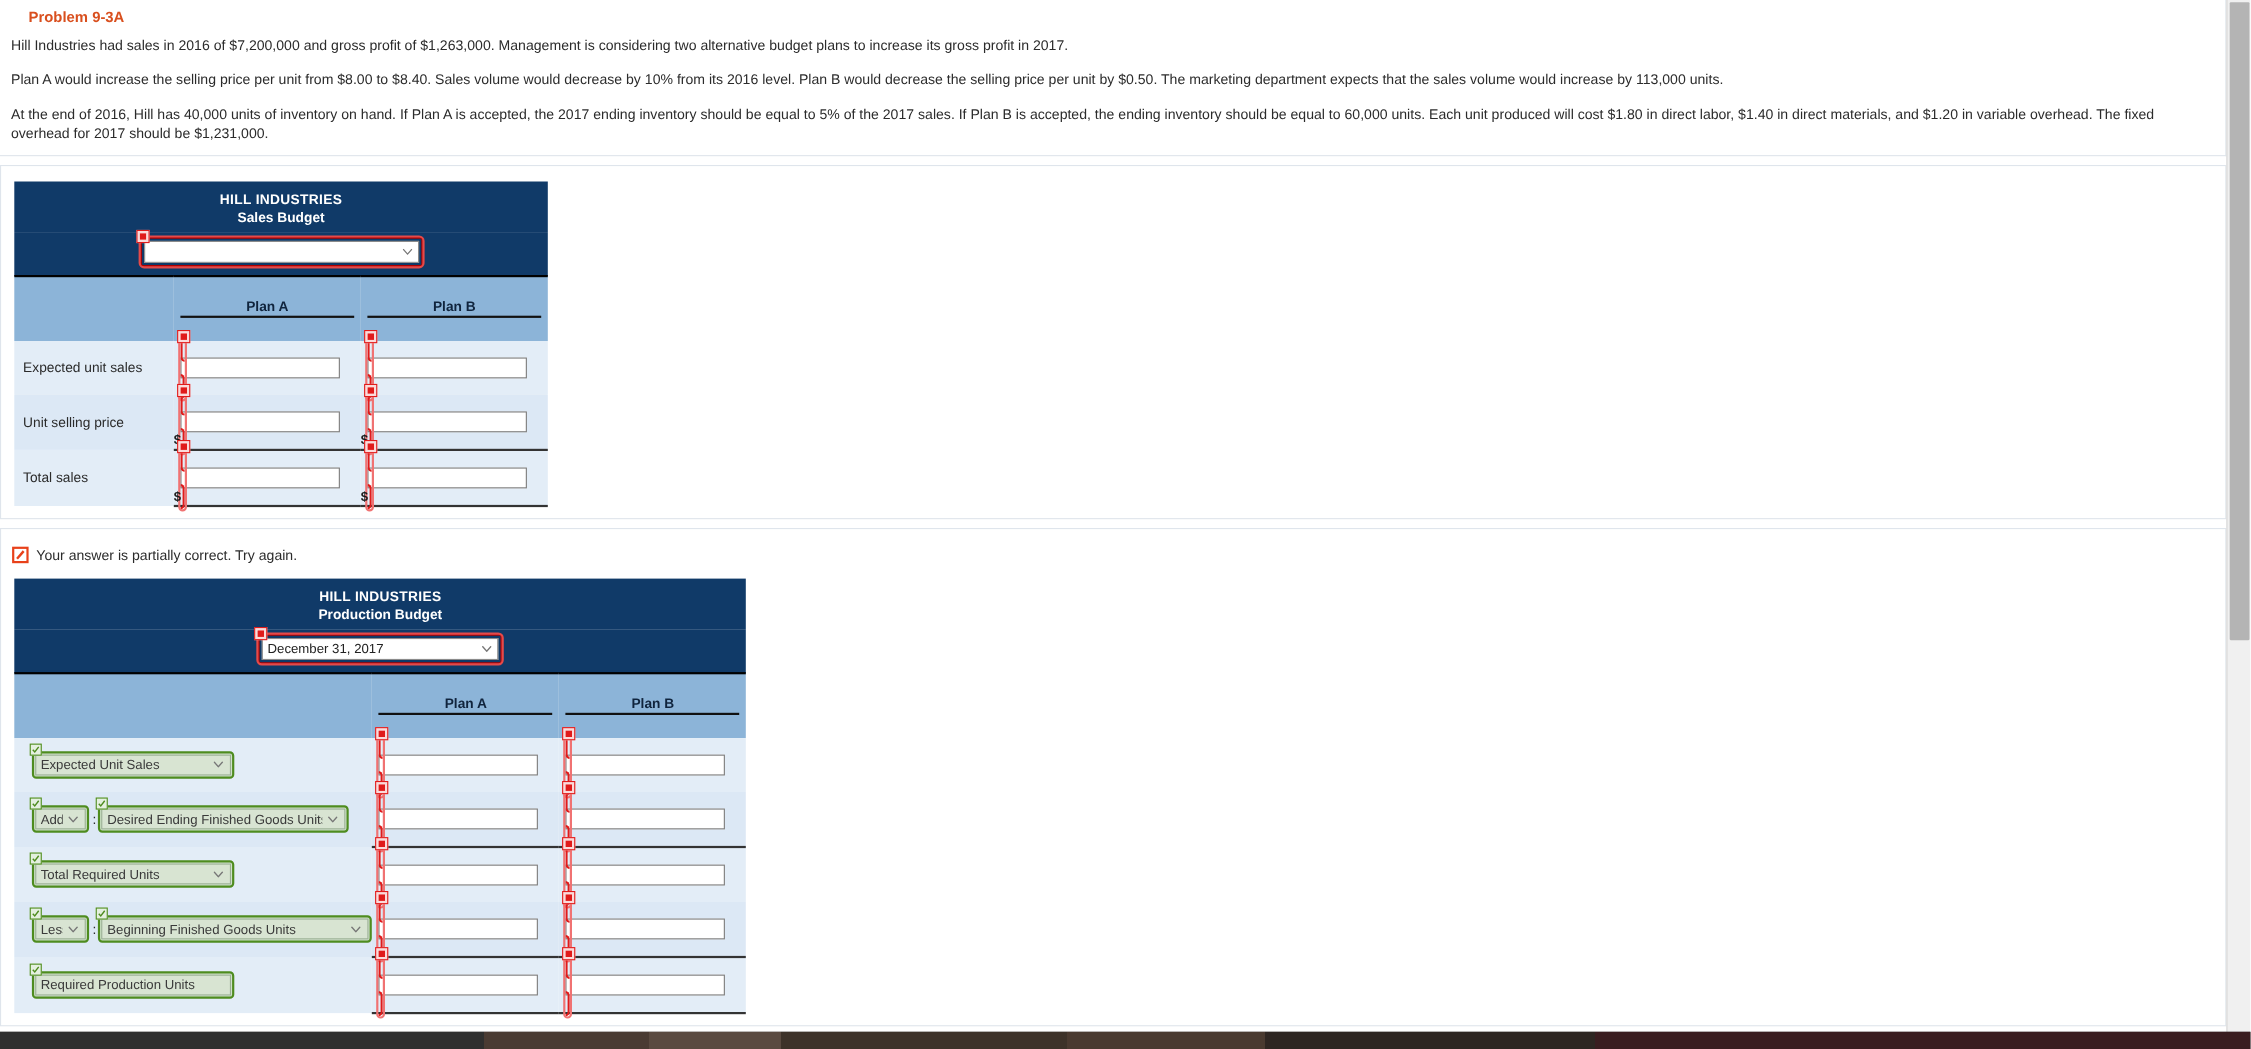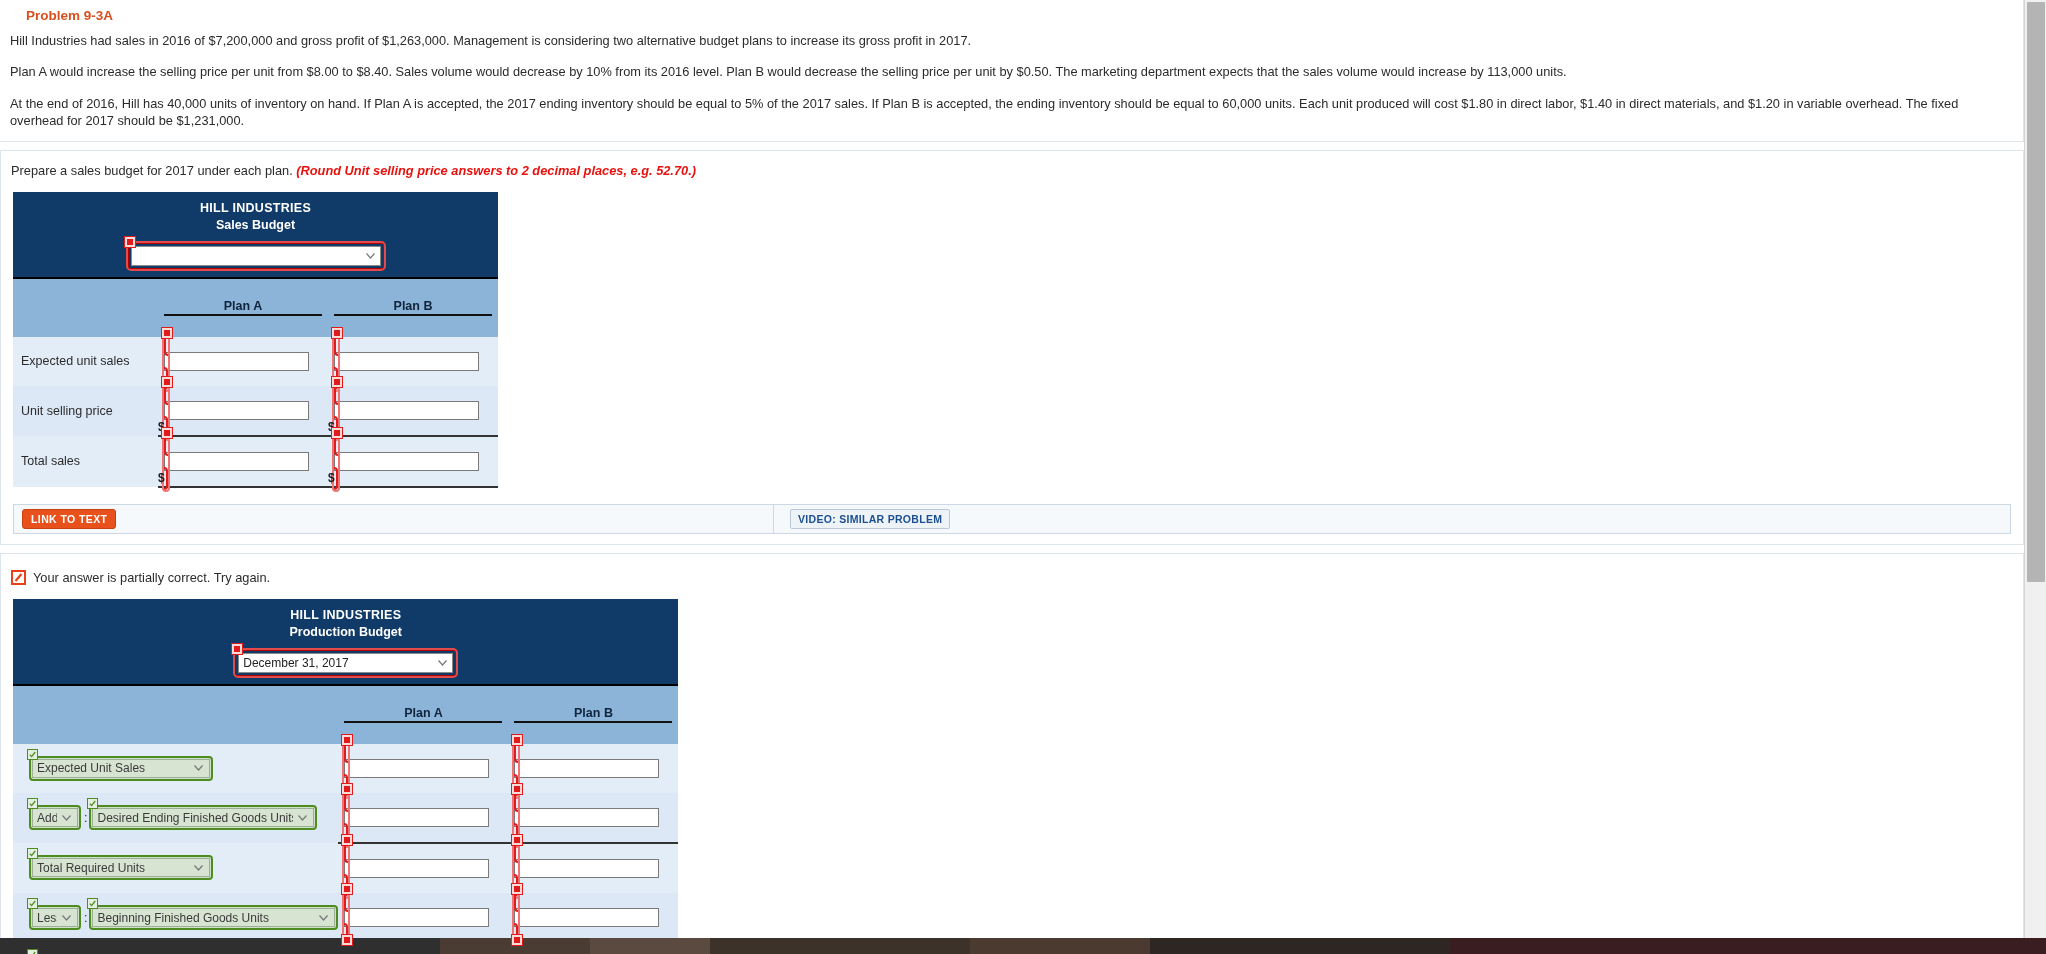--- a/index.html
+++ b/index.html
@@ -367,24 +367,20 @@
   <div class="intro">
     <div class="problem-title">Problem 9-3A</div>
     <p>Hill Industries had sales in 2016 of $7,200,000 and gross profit of $1,263,000. Management is considering two alternative budget plans to increase its gross profit in 2017.</p>
     <p>Plan A would increase the selling price per unit from $8.00 to $8.40. Sales volume would decrease by 10% from its 2016 level. Plan B would decrease the selling price per unit by $0.50. The marketing department expects that the sales volume would increase by 113,000 units.</p>
     <p>At the end of 2016, Hill has 40,000 units of inventory on hand. If Plan A is accepted, the 2017 ending inventory should be equal to 5% of the 2017 sales. If Plan B is accepted, the ending inventory should be equal to 60,000 units. Each unit produced will cost $1.80 in direct labor, $1.40 in direct materials, and $1.20 in variable overhead. The fixed overhead for 2017 should be $1,231,000.</p>
   </div>
 
   <div class="section">
 
 
-    <div class="instruction">
-      <span>Prepare a sales budget for 2017 under each plan.</span>
-      <span class="hint">(Round Unit selling price answers to 2 decimal places, e.g. 52.70.)</span>
-    </div>
 
     <table class="budget-table">
       <colgroup>
           <col style="width:145px">
           <col style="width:170px">
           <col style="width:170px">
         </colgroup>
       <tbody>
         <tr>
           <td class="t-head" colspan="3" style="border-bottom:0">
@@ -516,28 +512,20 @@
                   </span>
                   <input type="text" style="width: 145px;" value="">
                 </span>
               </span>
             </div>
           </td>
         </tr>
       </tbody>
     </table>
 
-    <div class="footer-bar">
-      <div class="footer-left">
-        <button class="btn-link-to-text">LINK TO TEXT</button>
-      </div>
-      <div class="footer-right">
-        <button class="btn-video">VIDEO: SIMILAR PROBLEM</button>
-      </div>
-    </div>
   </div>
 
   <div class="section">
 
     <div class="status-line">
       <span class="status-icon">
         <svg width="9" height="9" viewBox="0 0 9 9">
           <path d="M7.5 1 L1.5 8" stroke="#e8411a" stroke-width="2.2" fill="none"></path>
         </svg>
       </span>

